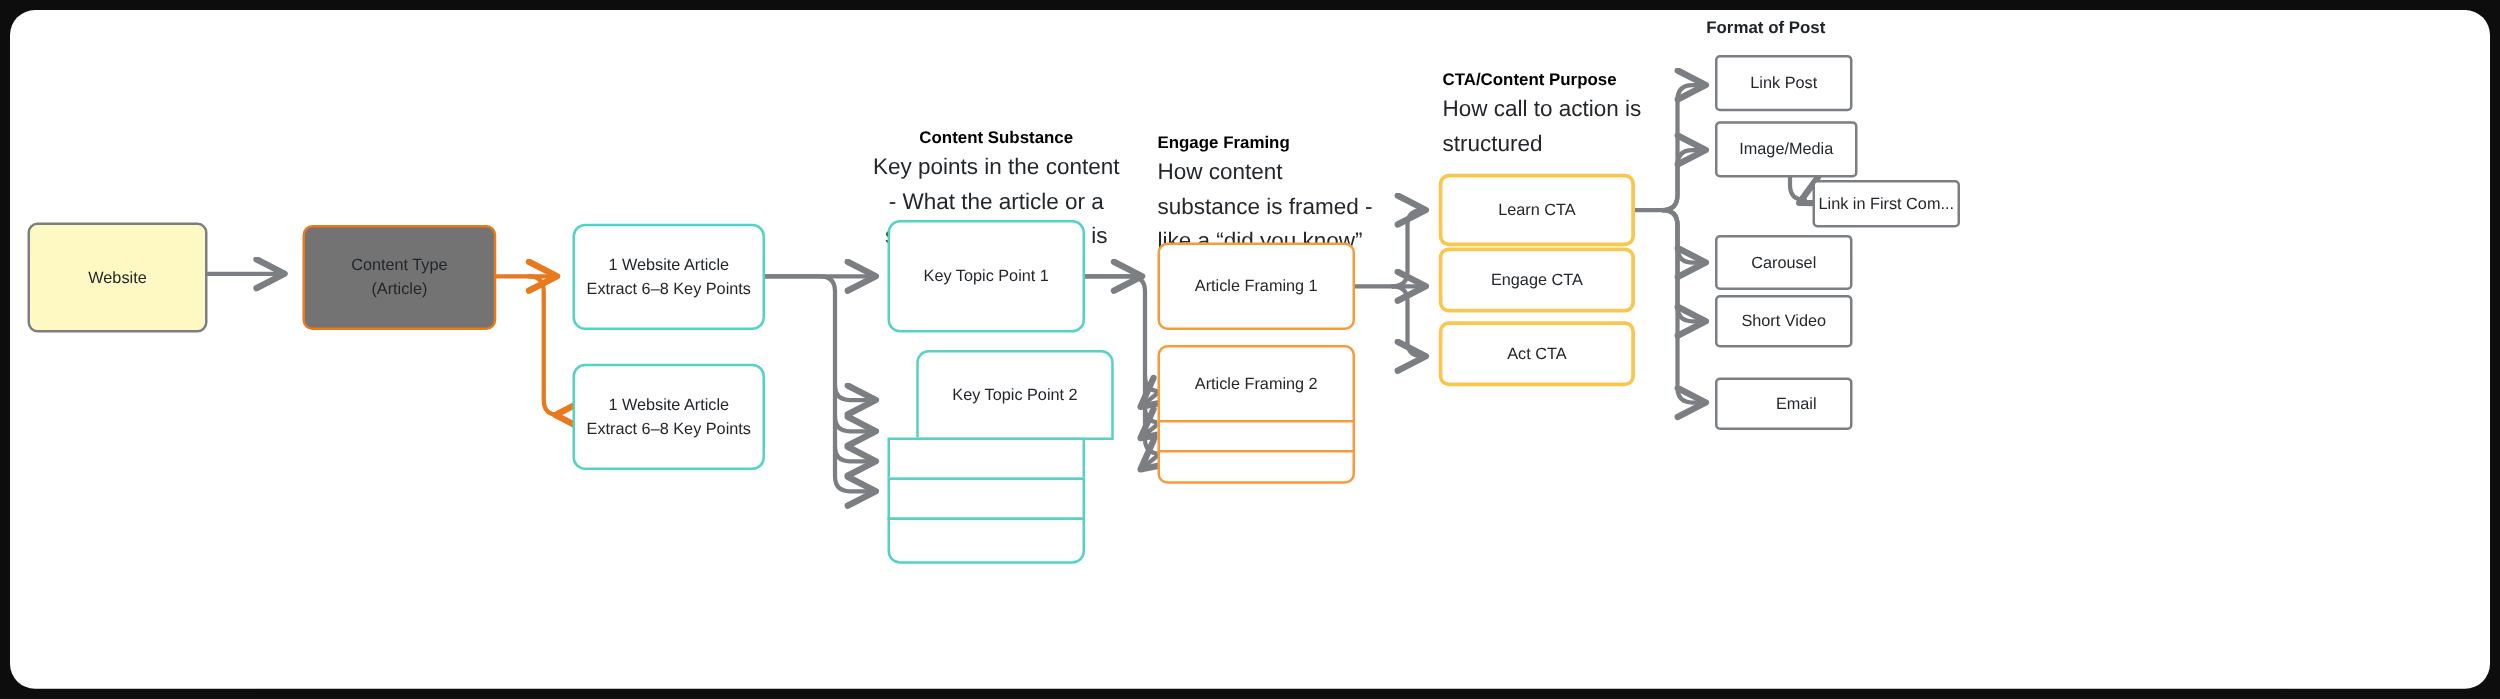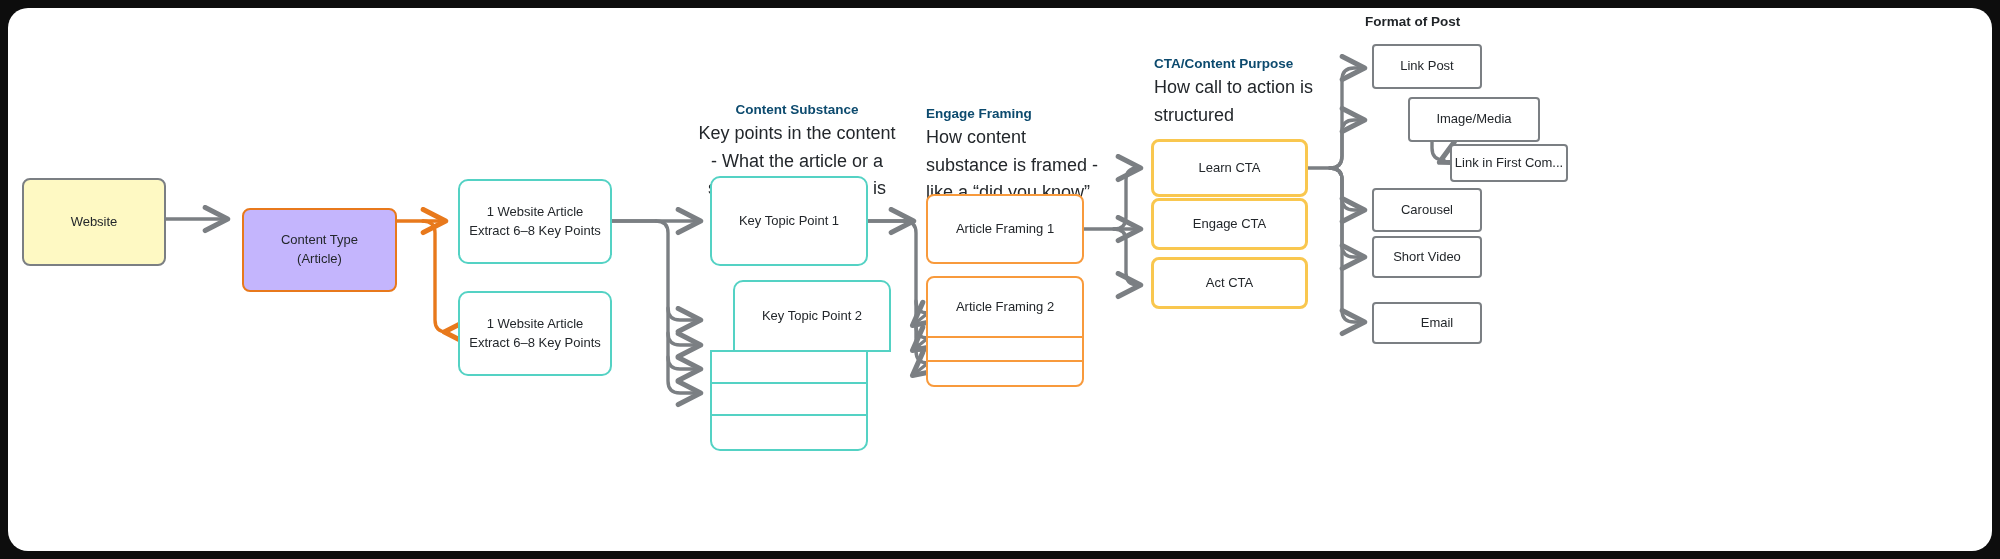--- a/index.html
+++ b/index.html
@@ -16,28 +16,28 @@
     width:1984px;height:543px;
     background:#ffffff;
     border-radius:20px;
     overflow:hidden;
   }
   svg.diagram{position:absolute;left:0;top:0;width:1984px;height:543px;display:block;}
   .nodebox{position:absolute;box-sizing:border-box;display:flex;align-items:center;justify-content:center;text-align:center;}
   .nodebox .lbl{font-size:13px;color:#23272b;line-height:1.45;}
   .grey-box{border:2.5px solid #7b7f83;border-radius:8px;background:#fef9c3;}
   .grey-box-sq{border:2.5px solid #7b7f83;border-radius:4px;background:#fff;}
-  .orange-solid{border:2.5px solid #e8791c;border-radius:8px;background:#c4b5fd;margin-top:28px;}
+  .orange-solid{border:2.5px solid #e8791c;border-radius:8px;background:#737373;}
   .teal-box{border:2.5px solid #54d2c4;border-radius:10px;background:#fff;}
   .teal-seg{border:2.5px solid #54d2c4;background:#fff;}
   .orange-box{border:2.5px solid #f89a3c;border-radius:8px;background:#fff;}
   .orange-seg{border:2.5px solid #f89a3c;background:#fff;}
   .yellow-box{border:3px solid #f9c74f;border-radius:8px;background:#fff;}
   .ann{position:absolute;}
-  .ann .ann-title{font-size:13.5px;font-weight:bold;color:#0c4a6e;line-height:1.5;}
+  .ann .ann-title{font-size:13.5px;font-weight:bold;color:#000000;line-height:1.5;}
   .ann .ann-body{font-size:18px;color:#23272b;line-height:1.52;}
   .section-title{position:absolute;font-size:13.5px;font-weight:bold;color:#1f2327;}
 </style>
 </head>
 <body>
 
 <div id="root">
   <div id="canvas">
 
     <svg class="diagram" viewBox="0 0 1984 543">
@@ -156,21 +156,21 @@
     </div>
     <div class="nodebox yellow-box" style="left:1143px;top:249px;width:157px;height:52px;">
       <span class="lbl">Act CTA</span>
     </div>
 
     <div class="section-title" style="left:1357px;top:6px;">Format of Post</div>
 
     <div class="nodebox grey-box-sq" style="left:1364px;top:36px;width:110px;height:45px;">
       <span class="lbl">Link Post</span>
     </div>
-    <div class="nodebox grey-box-sq" style="left:1364px;top:89px;width:132px;height:45px;margin-left:36px;">
+    <div class="nodebox grey-box-sq" style="left:1364px;top:89px;width:114px;height:45px;">
       <span class="lbl">Image/Media</span>
     </div>
     <div class="nodebox grey-box-sq" style="left:1442px;top:136px;width:118px;height:38px;">
       <span class="lbl">Link in First Com...</span>
     </div>
     <div class="nodebox grey-box-sq" style="left:1364px;top:180px;width:110px;height:44px;">
       <span class="lbl">Carousel</span>
     </div>
     <div class="nodebox grey-box-sq" style="left:1364px;top:228px;width:110px;height:42px;">
       <span class="lbl">Short Video</span>

